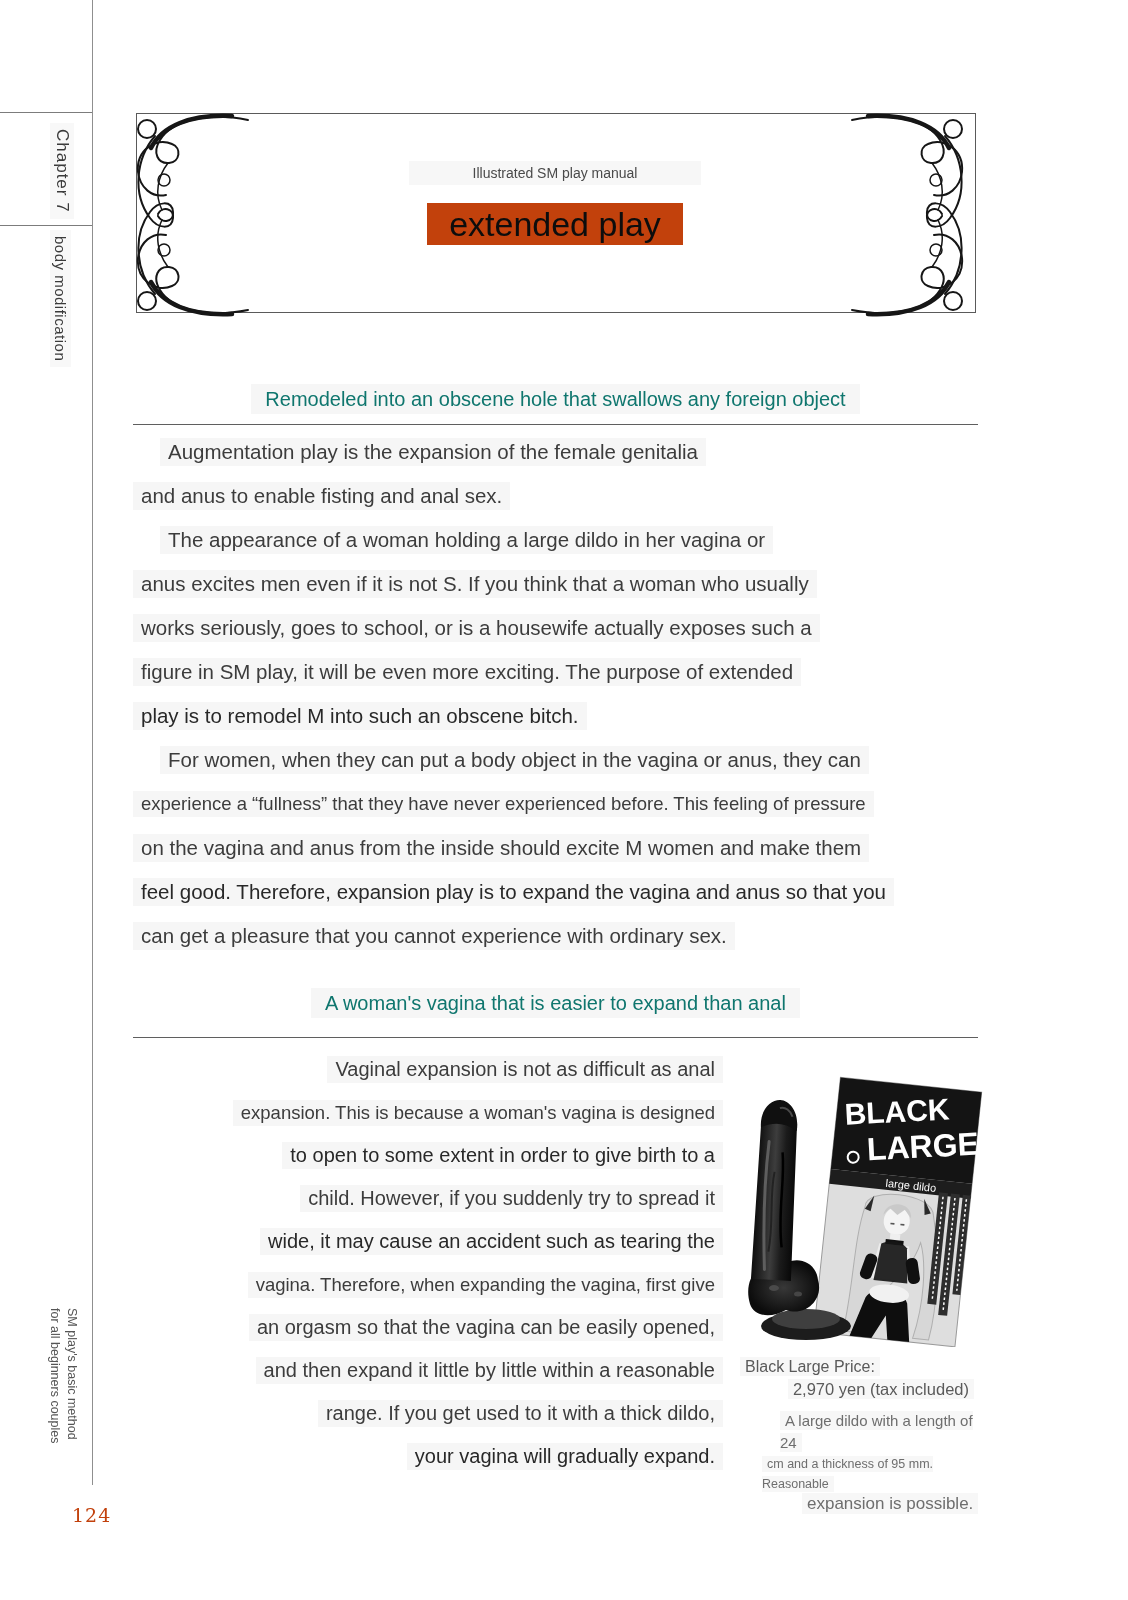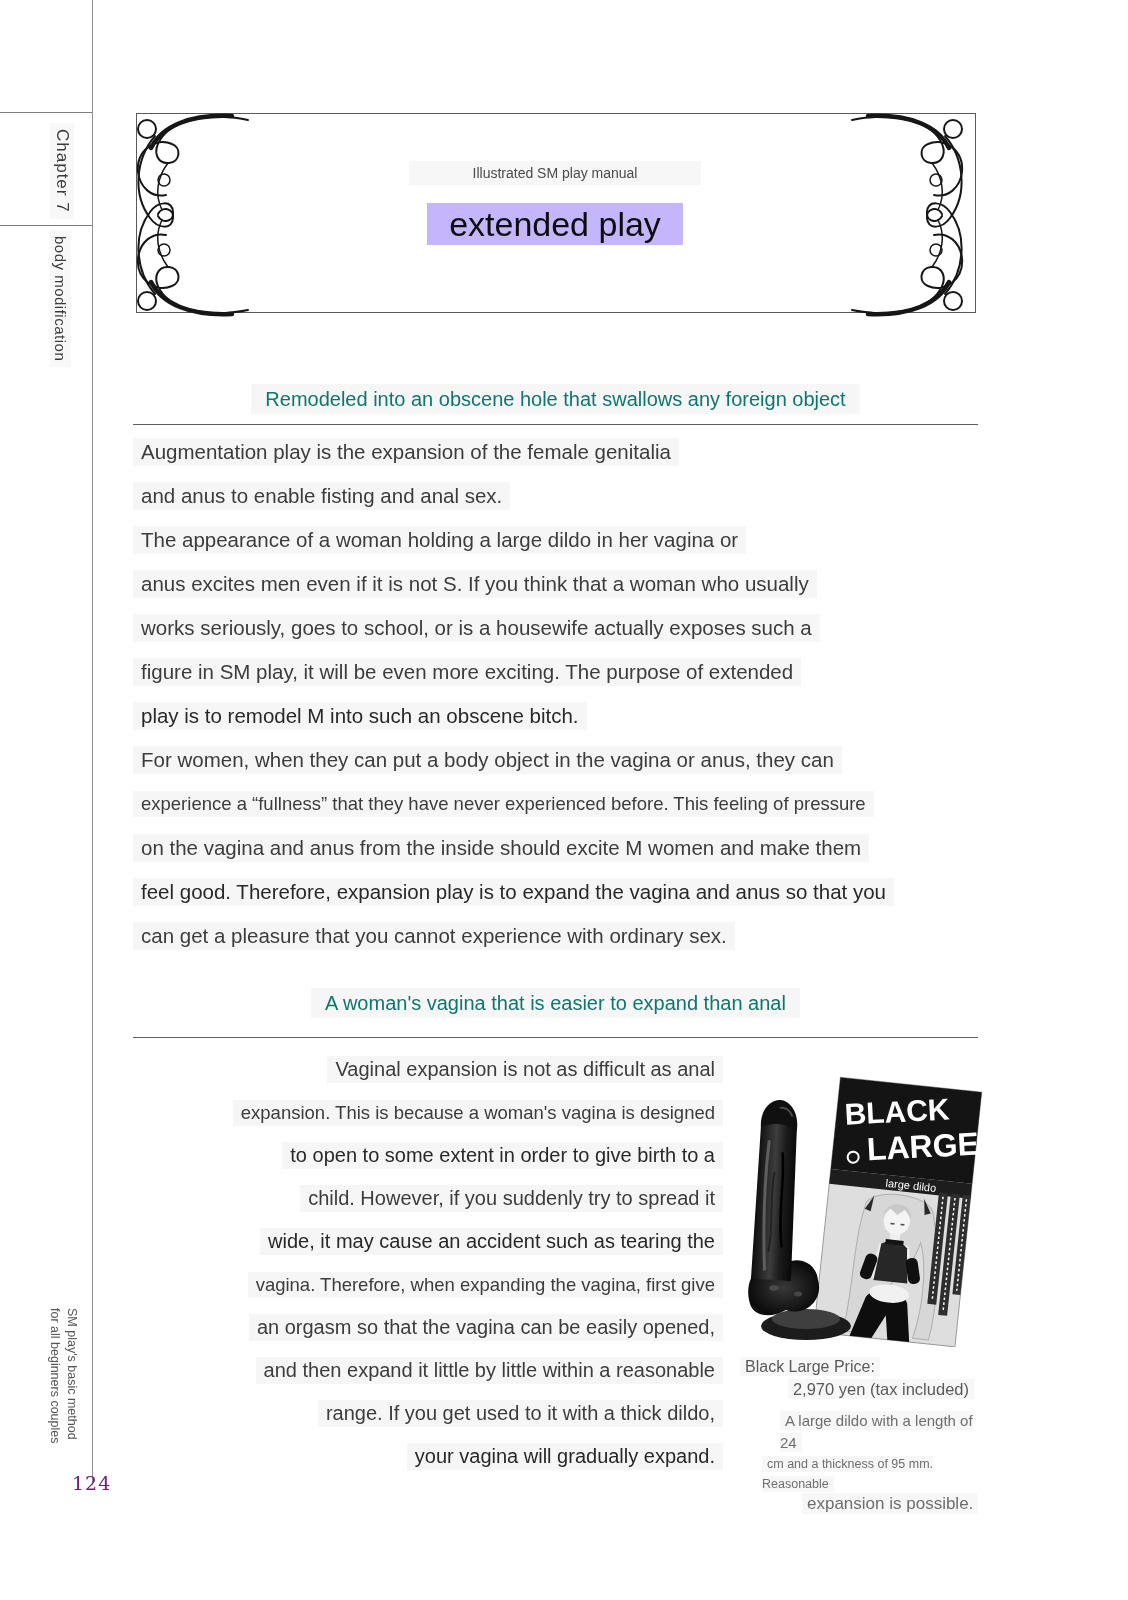--- a/index.html
+++ b/index.html
@@ -7,40 +7,40 @@
         font-family:"Liberation Sans",sans-serif;color:#3c3c3c;}
   
   .vrule{position:absolute;left:92px;top:0;width:1px;height:1485px;background:#8f8f8f;}
   .chapter-box{position:absolute;left:0;top:112px;width:92px;height:112px;
                border-top:1px solid #7c7c7c;border-bottom:1px solid #7c7c7c;}
   .vtext{writing-mode:vertical-rl;}
   .chapter-label{position:absolute;left:50px;top:10px;font-size:17px;color:#3a3a3a;letter-spacing:1px;}
   .section-label{position:absolute;left:50px;top:230px;font-size:15px;color:#3a3a3a;letter-spacing:.5px;}
   .chapter-label,.section-label{background:#f8f8f8;padding:6px 2px;}
   .footer-vert{position:absolute;left:46px;top:1308px;height:170px;font-size:12.5px;color:#555;line-height:17px;}
-  .page-number{position:absolute;left:72px;top:1472px;font-family:"DejaVu Serif",serif;
-               font-size:19px;color:#701a75;letter-spacing:1px;}
+  .page-number{position:absolute;left:72px;top:1504px;font-family:"DejaVu Serif",serif;
+               font-size:19px;color:#c2410c;letter-spacing:1px;}
   
   .frame{position:absolute;left:136px;top:113px;width:838px;height:198px;border:1px solid #5a5a5a;}
   .orn{position:absolute;width:126px;height:126px;}
   .kicker{position:absolute;left:136px;top:165px;width:838px;text-align:center;font-size:14px;color:#4a4a4a;}
   .kicker span{background:#f7f7f7;padding:4px 64px;}
   .main-title{position:absolute;left:136px;top:205px;width:838px;text-align:center;
               font-size:34px;color:#0d0d0d;}
-  .main-title span{background:#c4b5fd;padding:2px 22px;}
+  .main-title span{background:#c2410c;padding:2px 22px;}
   
   .heading{position:absolute;left:133px;width:845px;text-align:center;font-size:20px;color:#0f766e;}
   .heading span{background:#f6f6f6;padding:4px 14px;}
   .rule{position:absolute;left:133px;width:845px;height:1px;background:#5f5f5f;}
   
   .body-block{position:absolute;left:133px;}
   .bl{height:44px;display:flex;align-items:center;font-size:20.5px;}
   .s2 .bl{height:43px;font-size:20px;justify-content:flex-end;}
   .bl>span{background:#f6f6f6;padding:2px 8px;white-space:nowrap;}
-  .ind>span{}
+  .ind>span{margin-left:27px;}
   .sm{font-size:18.5px !important;}
   .dk{color:#282828;}
   
   .figure{position:absolute;left:728px;top:1042px;width:262px;height:305px;}
   .caption{position:absolute;left:740px;top:1356px;width:248px;color:#5a5a5a;}
   .cap1{text-align:left;font-size:16px;padding-right:2px;line-height:22px;}
   .cap2{text-align:right;font-size:16.5px;padding-right:14px;line-height:23px;}
   .cap1 span,.cap2 span,.desc div span{background:#f7f7f7;padding:1px 5px;}
   .desc{margin-top:9px;padding-left:22px;color:#6e6e6e;}
   .desc .d1{font-size:15px;line-height:22px;margin-left:18px;}

